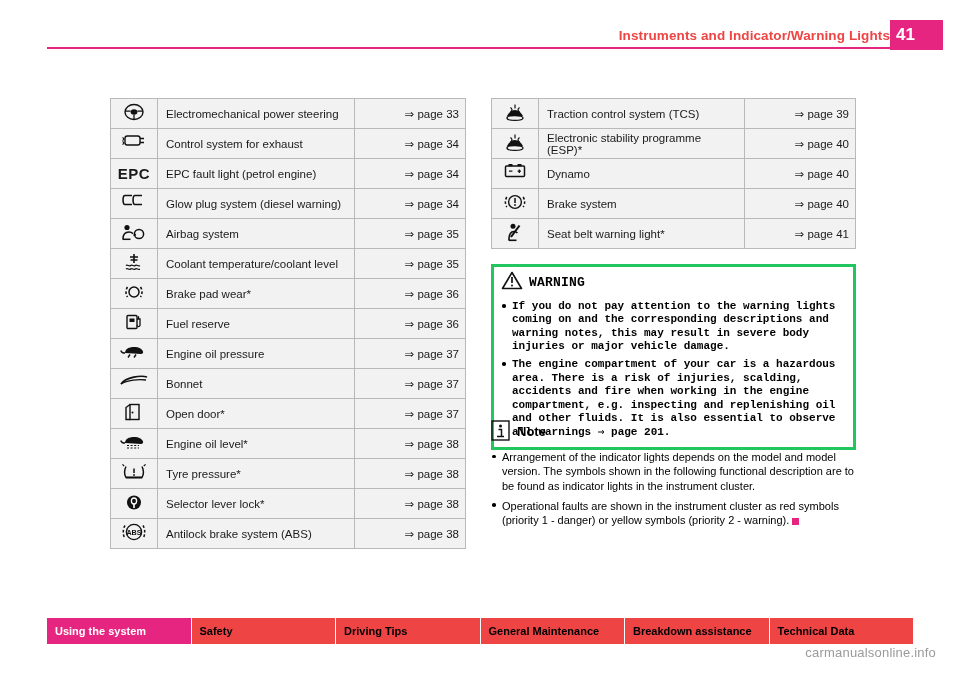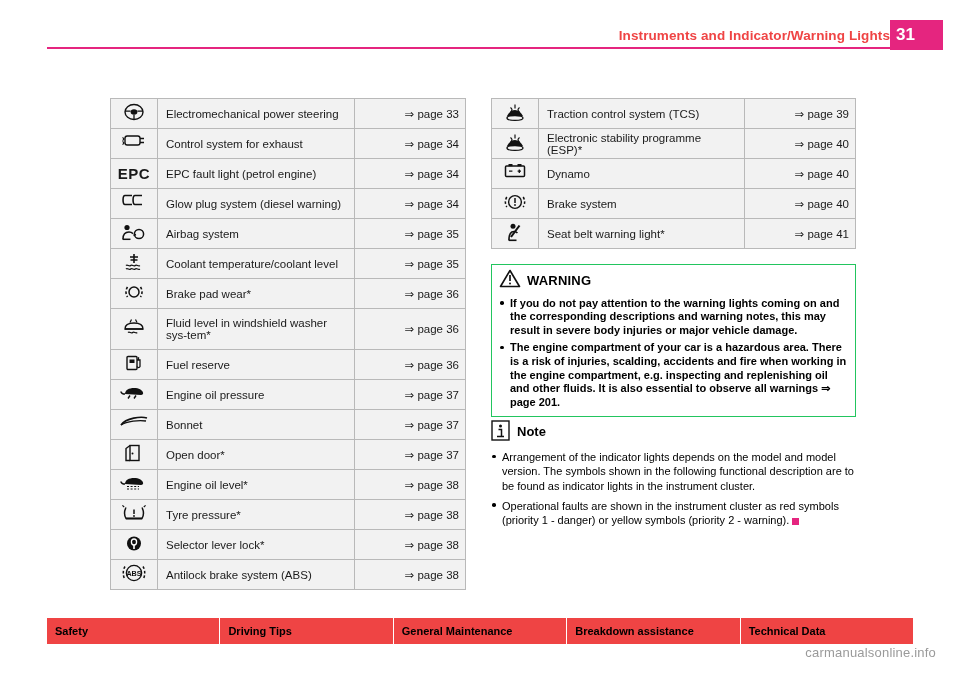--- a/index.html
+++ b/index.html
@@ -82,25 +82,26 @@
   }
   table.sym td.label { padding-left:8px; }
   table.sym tr.tall td { height:40px; }
 
   .sym-ico { display:inline-block; width:34px; height:22px; line-height:0; }
   .sym-ico svg { display:block; margin:0 auto; }
 
   
   .warnbox {
     position:absolute; left:491px; top:264px; width:365px;
-    border:1px solid #22c55e;
+    border:3px solid #22c55e;
     box-sizing:border-box;
     padding:4px 7px 7px 7px;
     font-size:11px; line-height:13.6px;
     font-weight:bold;
+    font-family:Liberation Mono, monospace;
   }
   .warn-head {
     display:flex; align-items:center; gap:6px; margin-bottom:5px;
   }
   .warn-head .wtitle { font-size:13px; font-weight:bold; letter-spacing:0.2px; }
   .warn-p { position:relative; padding-left:11px; margin-top:4px; }
   .warn-p:first-of-type { margin-top:0; }
   .bullet {
     position:absolute; left:1px; top:4.5px;
     width:3.5px; height:3.5px; background:#000; border-radius:50%;
@@ -118,21 +119,21 @@
     display:inline-block; width:7px; height:7px;
     background:#e5257f; margin-left:3px; vertical-align:-1px;
   }
 </style>
 </head>
 <body>
 
 <div class="header">
   <div class="header-title">Instruments and Indicator/Warning Lights</div>
   <div class="header-rule"></div>
-  <div class="page-number-box">31</div>
+  <div class="page-number-box">41</div>
 </div>
 
 <div class="col-left">
   <table class="sym">
     <tbody>
 
       <tr>
         <td class="icon"><span class="sym-ico">
           <svg width="22" height="20" viewBox="0 0 22 20">
                 <ellipse cx="11" cy="10" rx="9" ry="7.5" fill="none" stroke="#111" stroke-width="1.4"></ellipse>
@@ -204,32 +205,20 @@
         <td class="icon"><span class="sym-ico">
           <svg width="24" height="20" viewBox="0 0 24 20">
                 <circle cx="12" cy="10" r="5" fill="none" stroke="#111" stroke-width="1.5"></circle>
                 <path d="M5.5 5 c-2 3 -2 7 0 10 M18.5 5 c2 3 2 7 0 10" stroke="#111" stroke-width="1.6" fill="none" stroke-dasharray="2.6 2"></path>
               </svg>
         </span></td>
         <td class="label">Brake pad wear*</td>
         <td class="ref">⇒ page 36</td>
       </tr>
 
-      <tr class="tall">
-        <td class="icon"><span class="sym-ico">
-          <svg width="26" height="20" viewBox="0 0 26 20">
-                <path d="M4 12 c0 -4 3.5 -6 9 -6 c5.5 0 9 2 9 6 z" fill="none" stroke="#111" stroke-width="1.4"></path>
-                <path d="M4 12 h18" stroke="#111" stroke-width="1.4"></path>
-                <path d="M7 15.5 c1.6 -1.6 3 1.6 4.6 0 c1.6 -1.6 3 1.6 4.6 0" stroke="#111" stroke-width="1.3" fill="none"></path>
-                <path d="M9 5.5 l1.5 -3 M16 5.5 l-1.5 -3" stroke="#111" stroke-width="1.2"></path>
-              </svg>
-        </span></td>
-        <td class="label">Fluid level in windshield washer sys-tem*</td>
-        <td class="ref">⇒ page 36</td>
-      </tr>
 
       <tr>
         <td class="icon"><span class="sym-ico">
           <svg width="22" height="20" viewBox="0 0 22 20">
                 <rect x="4" y="3.5" width="10" height="13" rx="1" fill="none" stroke="#111" stroke-width="1.4"></rect>
                 <path d="M6.5 6.5 h5 v3.5 h-5 z" fill="#111"></path>
                 <path d="M14 7 h3 v6.5 a1.6 1.6 0 0 1 -3 0" stroke="#111" stroke-width="1.3" fill="none"></path>
                 <path d="M15.5 7 V4.2" stroke="#111" stroke-width="1.3"></path>
               </svg>
         </span></td>
@@ -436,19 +425,20 @@
     <span class="bullet"></span>
     <span>Arrangement of the indicator lights depends on the model and model version. The symbols shown in the following functional description are to be found as indicator lights in the instrument cluster.</span>
   </div>
   <div class="note-p">
     <span class="bullet"></span>
     <span>Operational faults are shown in the instrument cluster as red symbols (priority 1 - danger) or yellow symbols (priority 2 - warning).</span><span class="endmark"></span>
   </div>
 </div>
 
 <div class="footer">
+  <div class="footer-cell active">Using the system</div>
   <div class="footer-cell">Safety</div>
   <div class="footer-cell">Driving Tips</div>
   <div class="footer-cell">General Maintenance</div>
   <div class="footer-cell">Breakdown assistance</div>
   <div class="footer-cell">Technical Data</div>
 </div>
 <div class="footer-watermark">carmanualsonline.info</div>
 
 </body></html>

